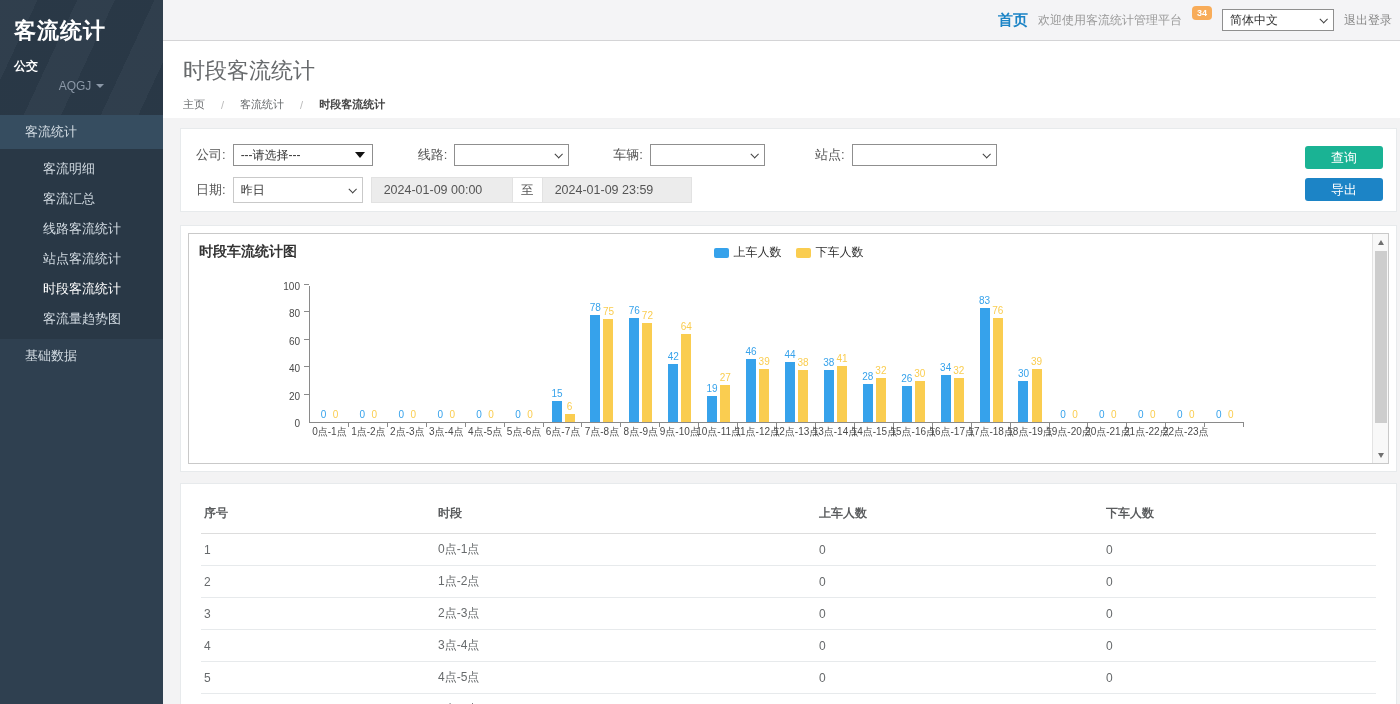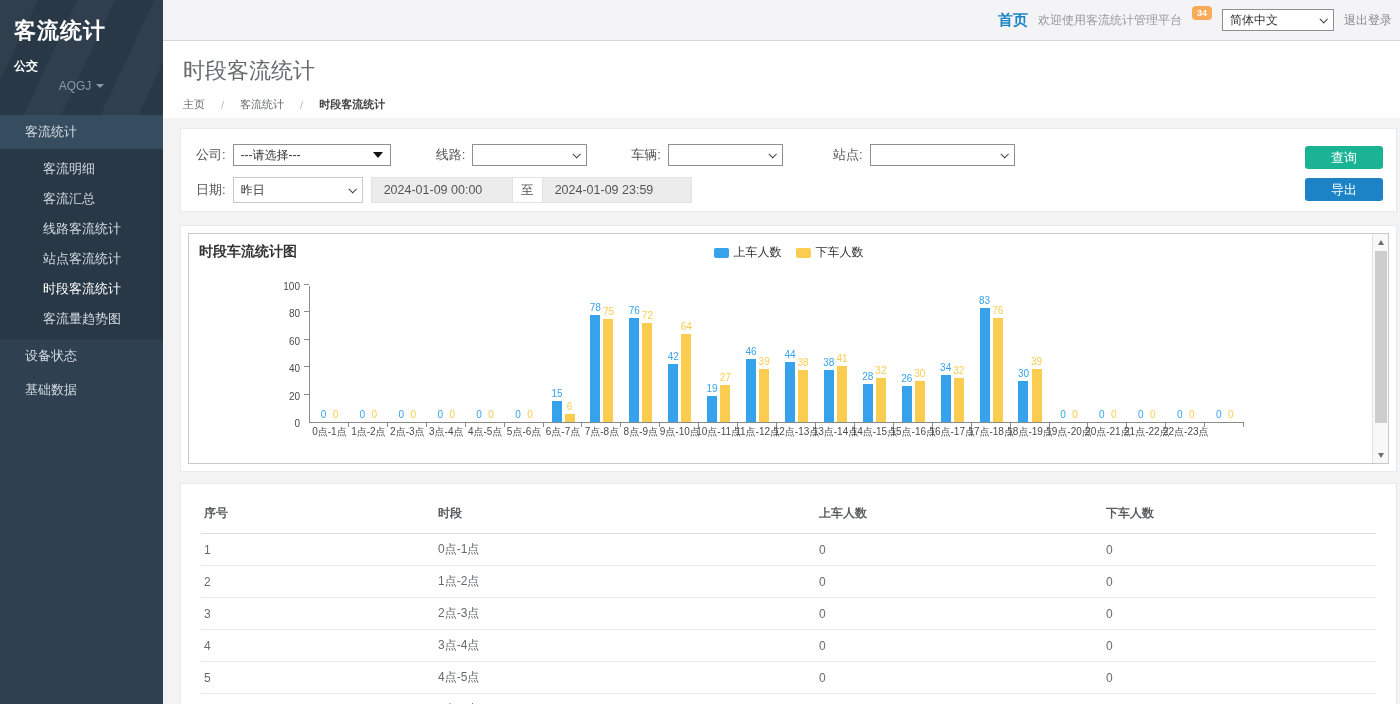--- a/index.html
+++ b/index.html
@@ -54,21 +54,21 @@
   
   .filter-panel { position:relative; height:84px; padding:15px 12px 0 15px; margin-bottom:13px; }
   .frow { display:flex; align-items:center; font-size:13px; color:#555; margin-bottom:11px; }
   .flabel { margin-right:7px; white-space:nowrap; }
   .fselect {
     height:22px; background:#fff; border:1px solid #8f8f8f; display:flex;
     align-items:center; justify-content:space-between; padding:0 7px; font-size:12px; color:#333; cursor:pointer;
   }
   .chev { width:6px; height:6px; border-right:1.5px solid #444; border-bottom:1.5px solid #444; transform:rotate(45deg) translateY(-1px); flex-shrink:0; }
   .tri-dn { width:0; height:0; border-left:5px solid transparent; border-right:5px solid transparent; border-top:6px solid #111; flex-shrink:0; }
-  .w165{width:158px;margin-right:45px;} .w115{width:115px;margin-right:44px;} .w115b{width:115px;margin-right:50px;} .w145{width:145px;}
+  .w165{width:140px;margin-right:45px;} .w115{width:115px;margin-right:44px;} .w115b{width:115px;margin-right:50px;} .w145{width:145px;}
   .w130{width:130px;margin-right:8px;}
   .dategroup { display:flex; align-items:stretch; height:26px; }
   .datebox {
     background:#ececec; border:1px solid #e2e2e2; width:142px; display:flex; align-items:center;
     padding:0 12px; font-size:12.5px; color:#555; cursor:text;
   }
   .tobox { background:#fff; border-top:1px solid #e2e2e2; border-bottom:1px solid #e2e2e2; width:29px; display:flex; align-items:center; justify-content:center; font-size:12.5px; color:#555; }
   .btn {
     position:absolute; right:13px; width:78px; height:23px; border:none; border-radius:3px;
     color:#fff; font-size:13px; cursor:pointer; font-family:inherit;
@@ -131,21 +131,20 @@
       </div>
       <div class="submenu">
           <div class="sub-item">客流明细</div>
           <div class="sub-item">客流汇总</div>
           <div class="sub-item">线路客流统计</div>
           <div class="sub-item">站点客流统计</div>
           <div class="sub-item active">时段客流统计</div>
           <div class="sub-item">客流量趋势图</div>
         </div>
       <div>
-          <div class="side-item">设备状态</div>
           <div class="side-item">基础数据</div>
         </div>
     </nav>
   </aside>
 
   <div class="main">
 
     <header class="topbar">
       <a class="home-link">首页</a>
       <span class="welcome">欢迎使用客流统计管理平台</span>

